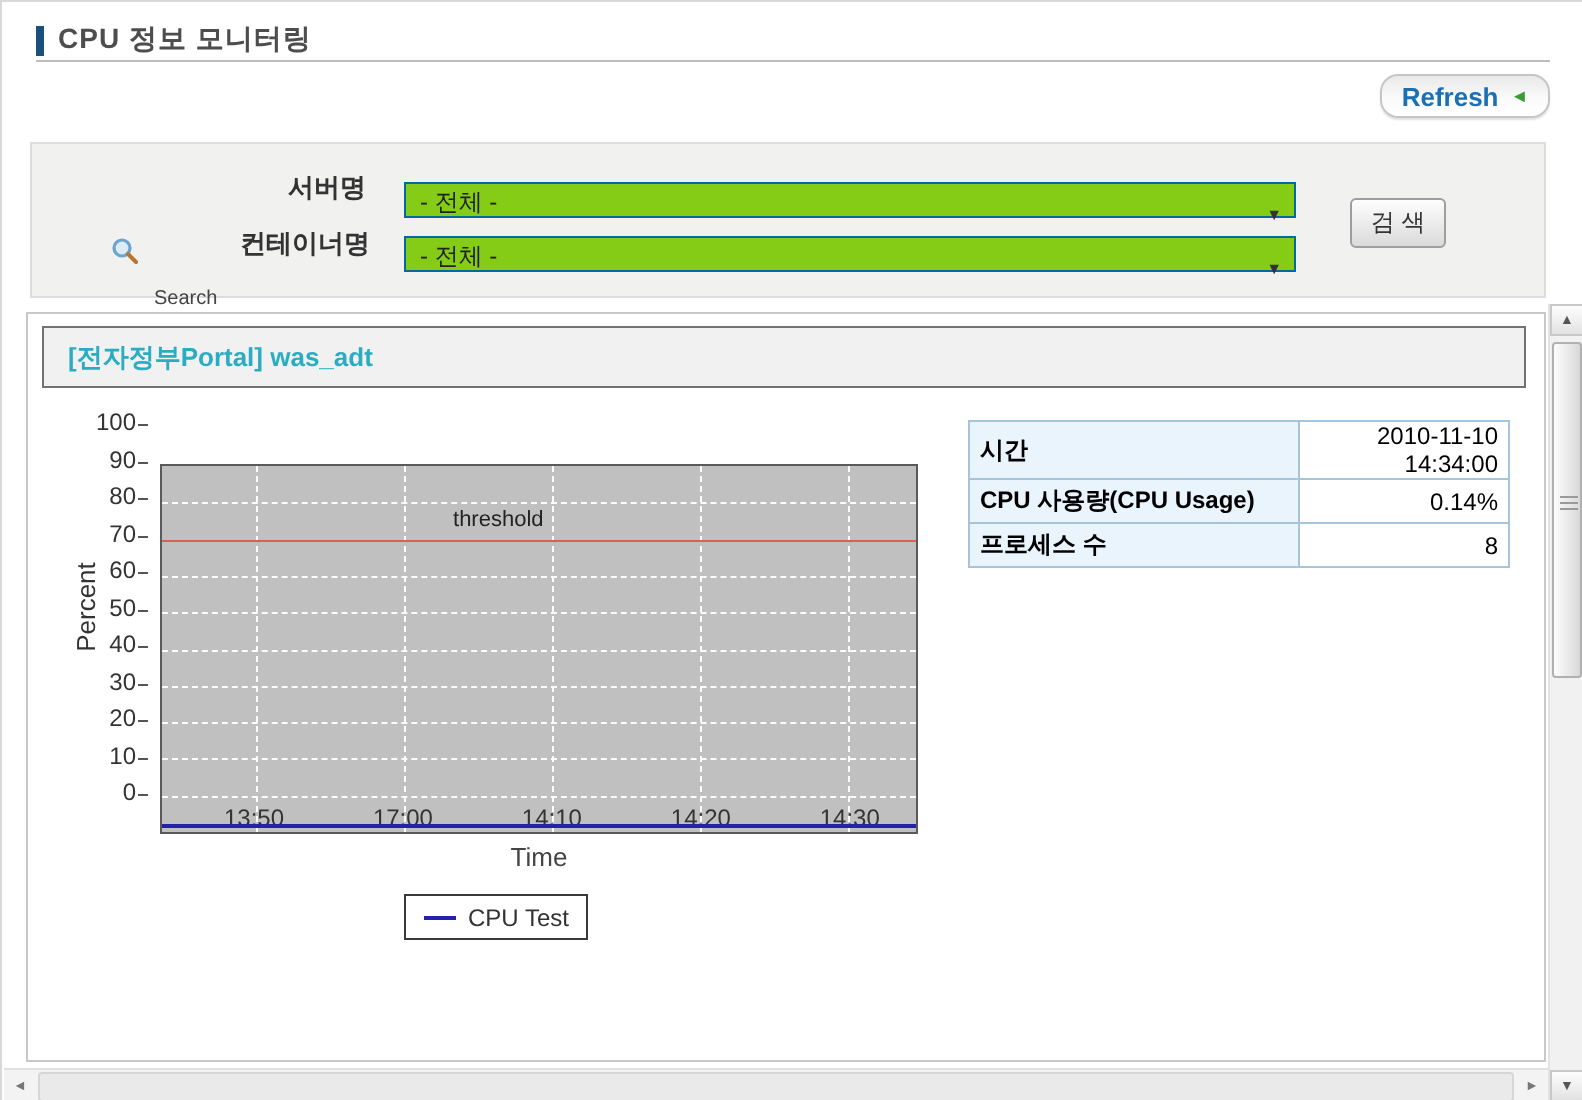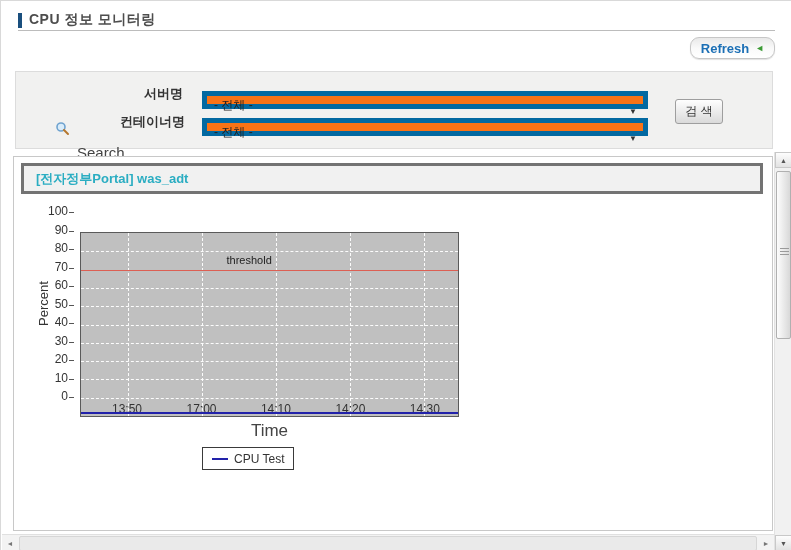--- a/index.html
+++ b/index.html
@@ -20,37 +20,37 @@
     background:linear-gradient(180deg,#e9e9e9 0%,#fafafa 55%,#ffffff 100%);
     display:flex; align-items:center; justify-content:center; gap:6px; cursor:pointer;
     box-shadow:0 1px 1px rgba(0,0,0,0.12); }
   .refresh-label { color:#1b6fb5; font-size:13px; font-weight:bold; }
   .refresh-arrow { color:#3c9b35; font-size:9px; line-height:9px; }
 
   
   .search-panel { position:absolute; left:14px; top:70px; width:758px; height:78px;
     background:#f1f1f0; border:1px solid #dcdcdc; }
   .search-cap { position:absolute; left:39px; top:28px; display:flex; align-items:center; gap:7px; }
-  .search-cap-label { font-size:15px; color:#444;margin-top:44px; }
+  .search-cap-label { font-size:10px; color:#444;margin-top:44px; }
   .field-label { position:absolute; left:104px; font-size:13px; font-weight:bold; color:#333; }
-  .sel { position:absolute; left:186px; width:446px; height:18px; background:#f97316;
-    border:5px solid #0369a1; font-size:12px; color:#222; line-height:19px;
+  .sel { position:absolute; left:186px; width:446px; height:18px; background:#84cc16;
+    border:1px solid #0369a1; font-size:12px; color:#222; line-height:19px;
     padding-left:7px; cursor:pointer; }
   .sel .arr { position:absolute; right:6px; top:6px; font-size:8px; color:#333; }
   .search-btn { position:absolute; left:659px; top:27px; width:48px; height:25px;
     border:1px solid #9e9e9e; border-radius:3px;
     background:linear-gradient(180deg,#fefefe,#dadada);
     font-size:12px; color:#333; display:flex; align-items:center; justify-content:center;
     cursor:pointer; font-family:"Liberation Sans", sans-serif; }
 
   
   .content-panel { position:absolute; left:12px; top:155px; width:760px; height:375px;
     border:1px solid #c8c8c8; background:#fff; overflow:hidden; }
   .section-header { position:absolute; left:7px; width:742px; height:31px;
-    background:#f1f1f1; border:3px solid #737373; display:flex; align-items:center;
+    background:#f1f1f1; border:1px solid #737373; display:flex; align-items:center;
     padding-left:12px; }
   .section-title { color:#2aadc2; font-size:13px; font-weight:bold; }
   .sec1 { top:6px; }
   .sec2 { top:349px; }
 
   
   .chart-area { position:absolute; left:0; top:40px; width:480px; height:300px; }
   .ylabel { position:absolute; left:-1px; top:99px; width:60px; text-align:center;
     transform:rotate(-90deg); font-size:13px; color:#333; }
   .y-ticks { position:absolute; left:0; top:15px; width:62px; height:185px; }
@@ -60,21 +60,21 @@
   .plot { position:absolute; left:66px; top:15px; width:379px; height:185px;
     background:#c0c0c0; border:1px solid #5a5a5a;margin-top:20px; }
   .hgrid { position:absolute; left:0; width:100%; height:0; border-top:1px dashed rgba(255,255,255,0.95); z-index:1; }
   .vgrid { position:absolute; top:0; height:100%; width:0; border-left:1px dashed rgba(255,255,255,0.95); z-index:1; }
   .threshold-line { position:absolute; left:0; width:100%; height:0; border-top:1px solid #dc5f53; z-index:2; }
   .threshold-label { position:absolute; transform:translateX(-50%); font-size:11px; color:#222; z-index:3; }
   .series-line { position:absolute; left:0; right:0; height:2px; z-index:3; }
   .x-ticks { position:absolute; left:66px; top:205px; width:379px; height:15px; }
   .xtick { position:absolute; top:0; transform:translateX(-50%); font-size:12px; color:#333; }
   .time-label { position:absolute; left:66px; top:224px; width:379px; text-align:center;
-    font-size:17px; color:#444; }
+    font-size:13px; color:#444; }
   .legend { position:absolute; left:188px; top:250px; height:23px; min-width:86px;
     background:#fff; border:1px solid #3a3a3a; display:flex; align-items:center;
     gap:6px; padding:0 9px; }
   .legend-sample { width:16px; height:2px; background:#2222aa; }
   .legend-text { font-size:12px; color:#333; }
 
   
   .info-table { position:absolute; left:470px; top:53px; border-collapse:collapse; }
   .info-table td { border:1px solid #a6c4da; height:22px; font-size:12px; color:#000; }
   .info-table td.lbl { background:#eaf4fd; width:165px; font-weight:bold; padding-left:5px; text-align:left; }
@@ -193,20 +193,36 @@
           <div class="xtick" style="left: 71.35%;">14:20</div>
           <div class="xtick" style="left: 91%;">14:30</div>
         </div>
       <div class="time-label">Time</div>
       <div class="legend">
         <div class="legend-sample" style="background: rgb(34, 34, 170);"></div>
         <div class="legend-text">CPU Test</div>
       </div>
     </div>
 
+    <table class="info-table">
+      <tbody>
+          <tr>
+        <td class="lbl">시간</td>
+        <td class="val">2010-11-10 14:34:00</td>
+      </tr>
+      <tr>
+        <td class="lbl">CPU 사용량(CPU Usage)</td>
+        <td class="val">0.14%</td>
+      </tr>
+      <tr>
+        <td class="lbl">프로세스 수</td>
+        <td class="val">8</td>
+      </tr>
+    </tbody>
+      </table>
 
   </div>
 
   <div class="vscroll">
     <div class="sbtn v-up">▲</div>
     <div class="v-thumb">
       <div class="v-grip"></div>
     </div>
     <div class="sbtn v-down">▼</div>
   </div>

